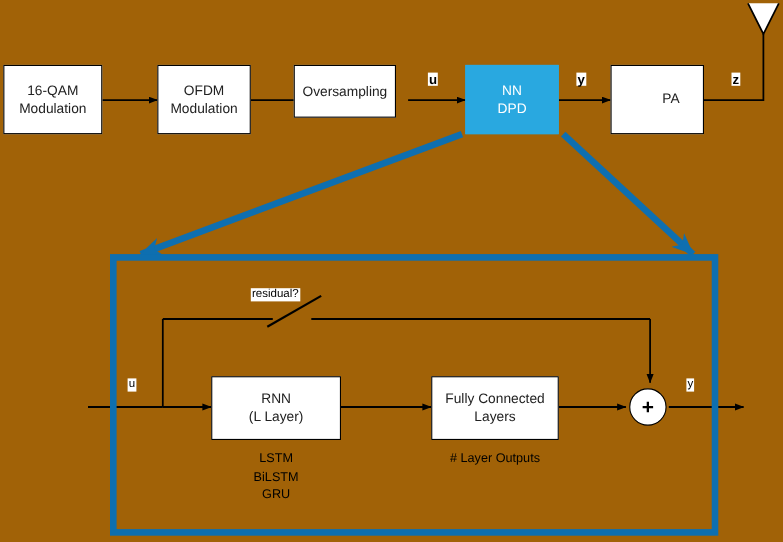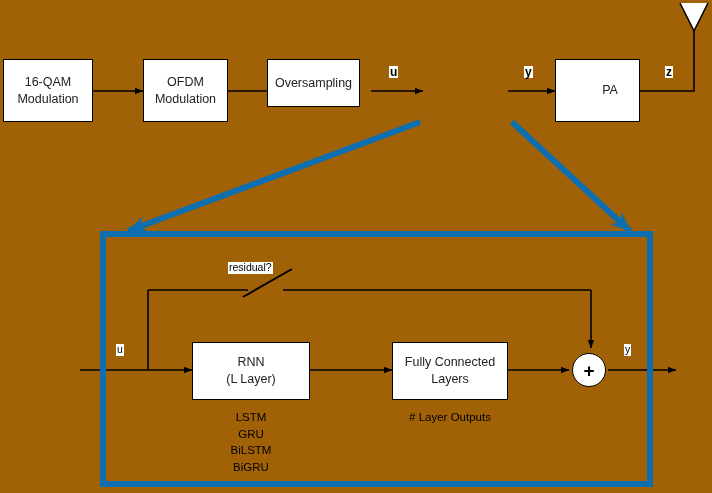--- a/index.html
+++ b/index.html
@@ -151,20 +151,24 @@
   <div class="blockbox" style="left:143px; top:59px; width:85px; height:63px;">
     <span>OFDM</span>
     <span>Modulation</span>
   </div>
 
   <div class="blockbox" style="left:267px; top:59px; width:93px; height:48px;">
     <span>Oversampling</span>
     <span></span>
   </div>
 
+  <div class="blockbox accent" style="left:423px; top:59px; width:85px; height:63px;">
+    <span>NN</span>
+    <span>DPD</span>
+  </div>
 
   <div class="blockbox" style="left:555px; top:59px; width:85px; height:63px;padding-left:25px;">
     <span>PA</span>
     <span></span>
   </div>
 
   <div class="siglabel" style="left:389px; top:66px;">u</div>
   <div class="siglabel" style="left:524px; top:66px;">y</div>
   <div class="siglabel" style="left:665px; top:66px;">z</div>
 
@@ -181,22 +185,21 @@
   <div class="plus-node" style="left:572px; top:353px;">
     <span>+</span>
   </div>
 
   <div class="inlinelabel" style="left:116px; top:344px;">u</div>
   <div class="inlinelabel" style="left:624px; top:344px;">y</div>
   <div class="inlinelabel" style="left:228px; top:262px;">residual?</div>
 
   <div class="captionlabel" style="left:191px; top:409px; width:120px;">
     <div>LSTM</div>
+    <div>BiLSTM</div>
     <div>GRU</div>
-    <div>BiLSTM</div>
-    <div>BiGRU</div>
   </div>
 
   <div class="captionlabel" style="left:390px; top:409px; width:120px;">
     <div># Layer Outputs</div>
   </div>
 
 </div>
 
 </body></html>

